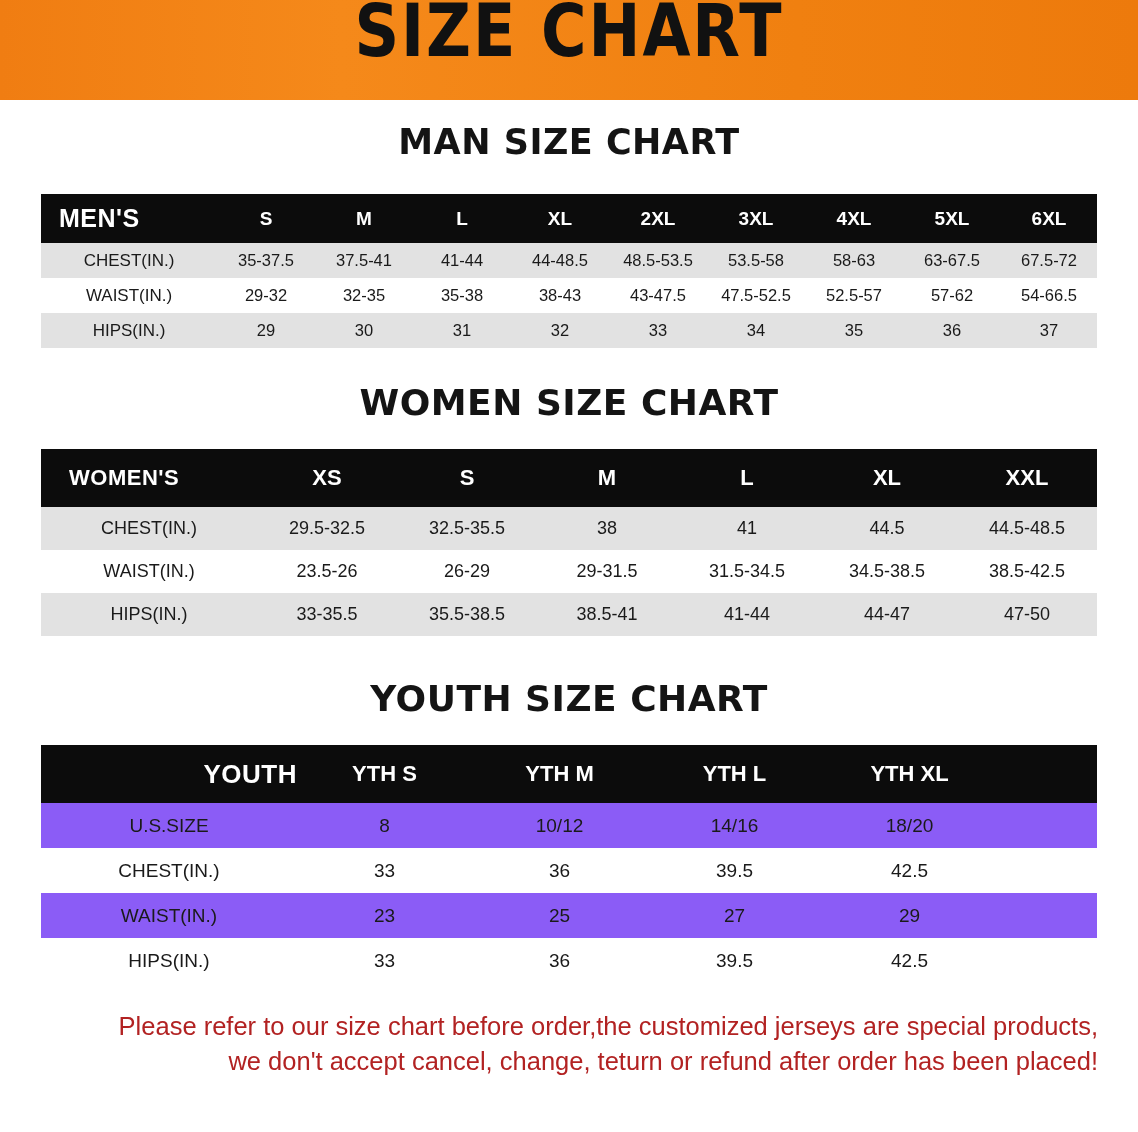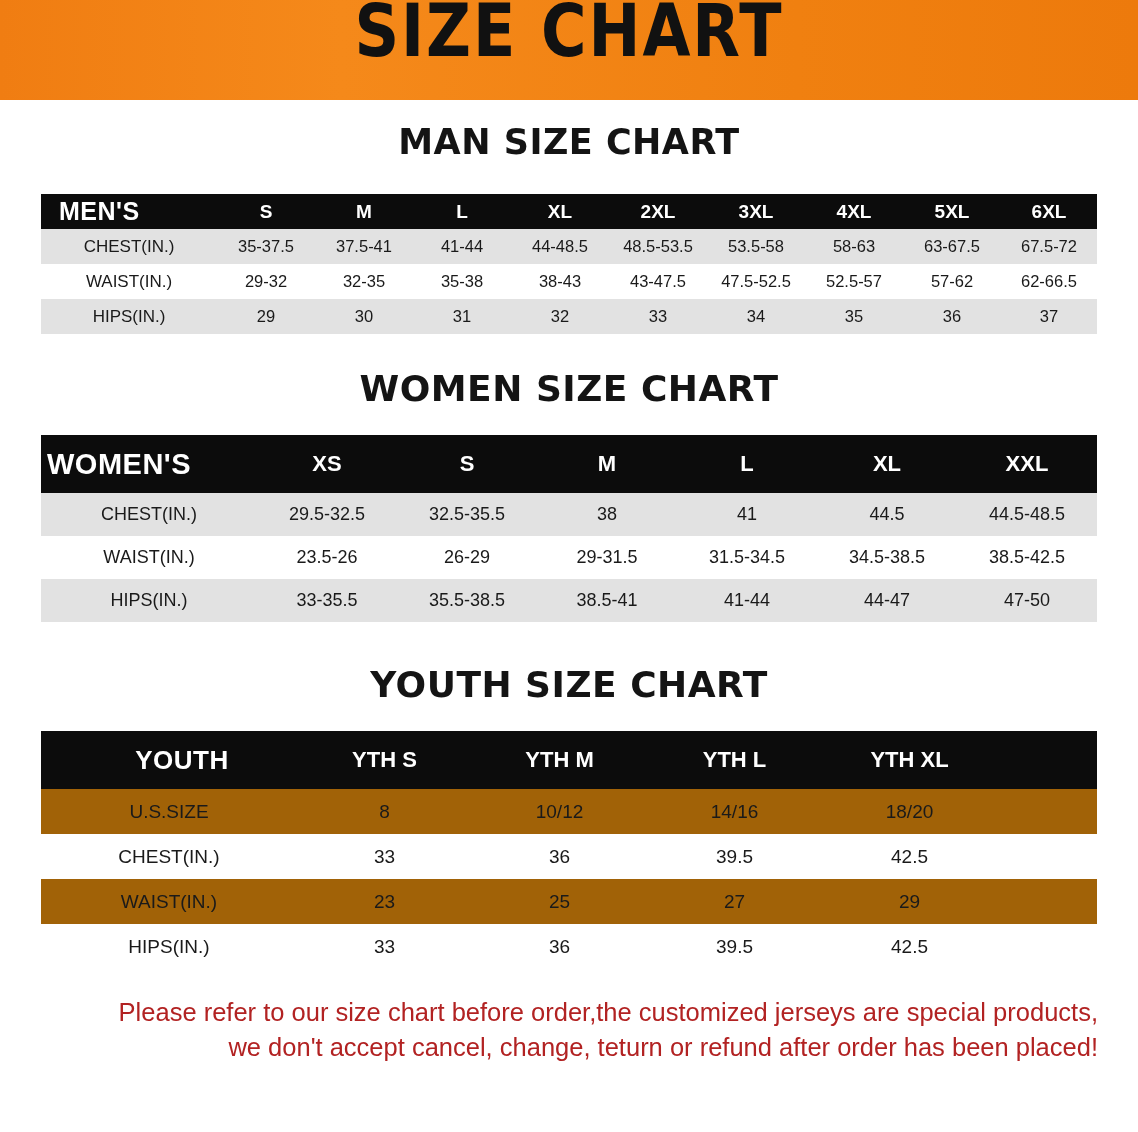--- a/index.html
+++ b/index.html
@@ -79,56 +79,56 @@
     color: #ffffff;
     font-weight: bold;
   }
   .rowlabel {
     text-align: center;
     font-weight: normal;
   }
 
   
   .men-tbl { width: 1056px; }
-  .men-tbl thead th { height: 35px; font-size: 19px; }
+  .men-tbl thead th { height: 49px; font-size: 19px; }
   .men-tbl thead th.lead {
     text-align: left;
     padding-left: 18px;
     font-size: 25px;
     letter-spacing: 0.5px;
   }
   .men-tbl tbody td { height: 35px; font-size: 16.5px; }
   .men-tbl tbody td.lead { font-size: 17px; }
   .men-tbl tbody tr.odd  td { background: #e2e2e2; }
   .men-tbl tbody tr.even td { background: #ffffff; }
 
   
   .women-tbl { width: 1056px; }
   .women-tbl thead th { height: 58px; font-size: 22px; }
   .women-tbl thead th.lead {
     text-align: left;
-    padding-left: 6px;
-    font-size: 29px;
+    padding-left: 28px;
+    font-size: 22px;
     letter-spacing: 0.5px;
   }
   .women-tbl tbody td { height: 43px; font-size: 18px; }
   .women-tbl tbody tr.odd  td { background: #e2e2e2; }
   .women-tbl tbody tr.even td { background: #ffffff; }
 
   
   .youth-tbl { width: 1056px; }
   .youth-tbl thead th { height: 58px; font-size: 22px; }
   .youth-tbl thead th.lead {
-    text-align: center;
+    text-align: right;
     padding-left: 26px;
     font-size: 26px;
     letter-spacing: 0.5px;
   }
   .youth-tbl tbody td { height: 45px; font-size: 19px; }
-  .youth-tbl tbody tr.odd  td { background: #a16207; }
+  .youth-tbl tbody tr.odd  td { background: #8b5cf6; }
   .youth-tbl tbody tr.even td { background: #ffffff; }
 
   
   .note {
     margin: 26px 40px 0 40px;
     color: #b22222;
     font-size: 25.5px;
     line-height: 1.38;
     text-align: right;
     font-family: "Liberation Sans", sans-serif;
@@ -187,21 +187,21 @@
     <tr class="even">
       <td class="lead rowlabel">WAIST(IN.)</td>
       <td>29-32</td>
       <td>32-35</td>
       <td>35-38</td>
       <td>38-43</td>
       <td>43-47.5</td>
       <td>47.5-52.5</td>
       <td>52.5-57</td>
       <td>57-62</td>
-      <td>62-66.5</td>
+      <td>54-66.5</td>
     </tr>
     <tr class="odd">
       <td class="lead rowlabel">HIPS(IN.)</td>
       <td>29</td>
       <td>30</td>
       <td>31</td>
       <td>32</td>
       <td>33</td>
       <td>34</td>
       <td>35</td>

